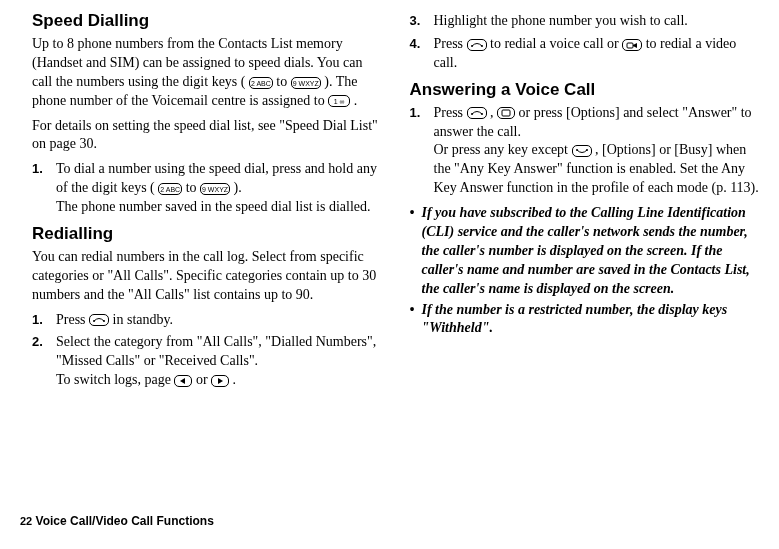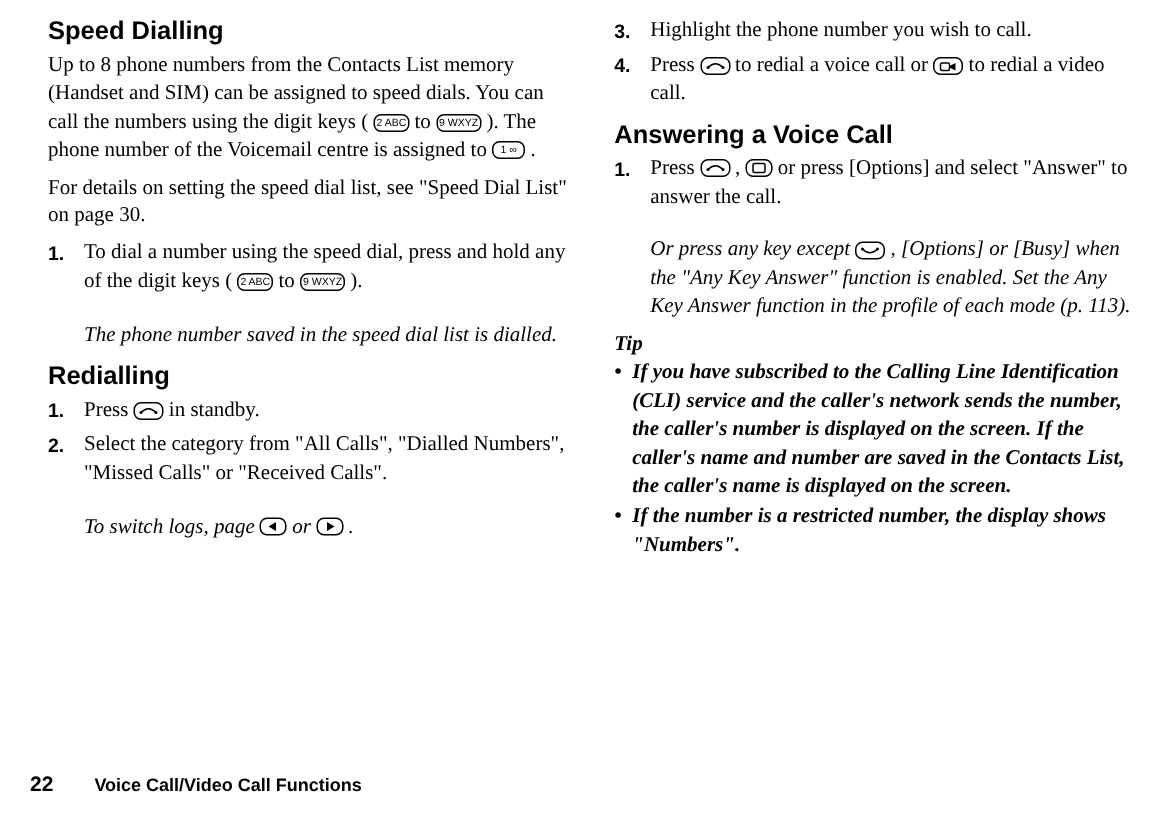--- a/index.html
+++ b/index.html
@@ -45,21 +45,21 @@
     margin-bottom: 4px;
   }
   ol > li .num {
     position: absolute;
     left: 0;
     top: 0;
     font-weight: bold;
     font-family: Arial, Helvetica, sans-serif;
     font-size: 13px;
   }
-  .sub { margin-top: 17px; font-style: italic; }
+  .sub { margin-top: 0; }
   .tip-head {
     font-style: italic;
     font-weight: bold;
     margin: 6px 0 0 0;
   }
   .tip-item {
     font-style: italic;
     position: relative;
     padding-left: 12px;
     margin: 0 0 2px 0;
@@ -88,21 +88,21 @@
     position: relative;
   }
   .key.small { min-width: 18px; }
   .key svg { display: block; margin: 0 auto; }
   .footer {
     font-family: Arial, Helvetica, sans-serif;
     font-weight: bold;
     font-size: 12px;
     padding: 8px 0 0 20px;
   }
-  .pagenum { display: inline-block; margin-right: 24px; font-size: 14px;}
+  .pagenum { display: inline-block; font-size: 11px;}
   .section-gap { }
 </style>
 </head>
 <body>
 
 <div class="page">
 
   <div class="col col-left">
     <h2>Speed Dialling</h2>
     <p>
@@ -122,20 +122,21 @@
         <span>To dial a number using the speed dial, press and hold any of the digit keys (</span>
         <span class="key">2 ABC</span>
         <span> to </span>
         <span class="key">9 WXYZ</span>
         <span>).</span>
         <p class="sub">The phone number saved in the speed dial list is dialled.</p>
       </li>
     </ol>
 
     <h2 class="section-gap">Redialling</h2>
+    <p>You can redial numbers in the call log. Select from specific categories or "All Calls". Specific categories contain up to 30 numbers and the "All Calls" list contains up to 90.</p>
 
     <ol>
       <li>
         <span class="num">1.</span>
         <span>Press </span>
         <span class="key small">
           <svg width="16" height="10" viewBox="0 0 16 10">
               <path d="M3 6 Q8 1 13 6" stroke="#000" stroke-width="1" fill="none"></path>
               <circle cx="3" cy="6" r="1" fill="#000"></circle>
               <circle cx="13" cy="6" r="1" fill="#000"></circle>
@@ -219,22 +220,21 @@
                 <path d="M3 4 Q8 9 13 4" stroke="#000" stroke-width="1" fill="none"></path>
                 <circle cx="3" cy="4" r="1" fill="#000"></circle>
                 <circle cx="13" cy="4" r="1" fill="#000"></circle>
               </svg>
           </span>
           <span>, [Options] or [Busy] when the "Any Key Answer" function is enabled. Set the Any Key Answer function in the profile of each mode (p. 113).</span>
         </p>
       </li>
     </ol>
 
-    <p class="tip-head">Tip</p>
     <p class="tip-item">If you have subscribed to the Calling Line Identification (CLI) service and the caller's network sends the number, the caller's number is displayed on the screen. If the caller's name and number are saved in the Contacts List, the caller's name is displayed on the screen.</p>
-    <p class="tip-item">If the number is a restricted number, the display shows "Numbers".</p>
+    <p class="tip-item">If the number is a restricted number, the display keys "Withheld".</p>
   </div>
 </div>
 
 <div class="footer">
   <span class="pagenum">22</span>
   <span>Voice Call/Video Call Functions</span>
 </div>
 
 </body></html>

